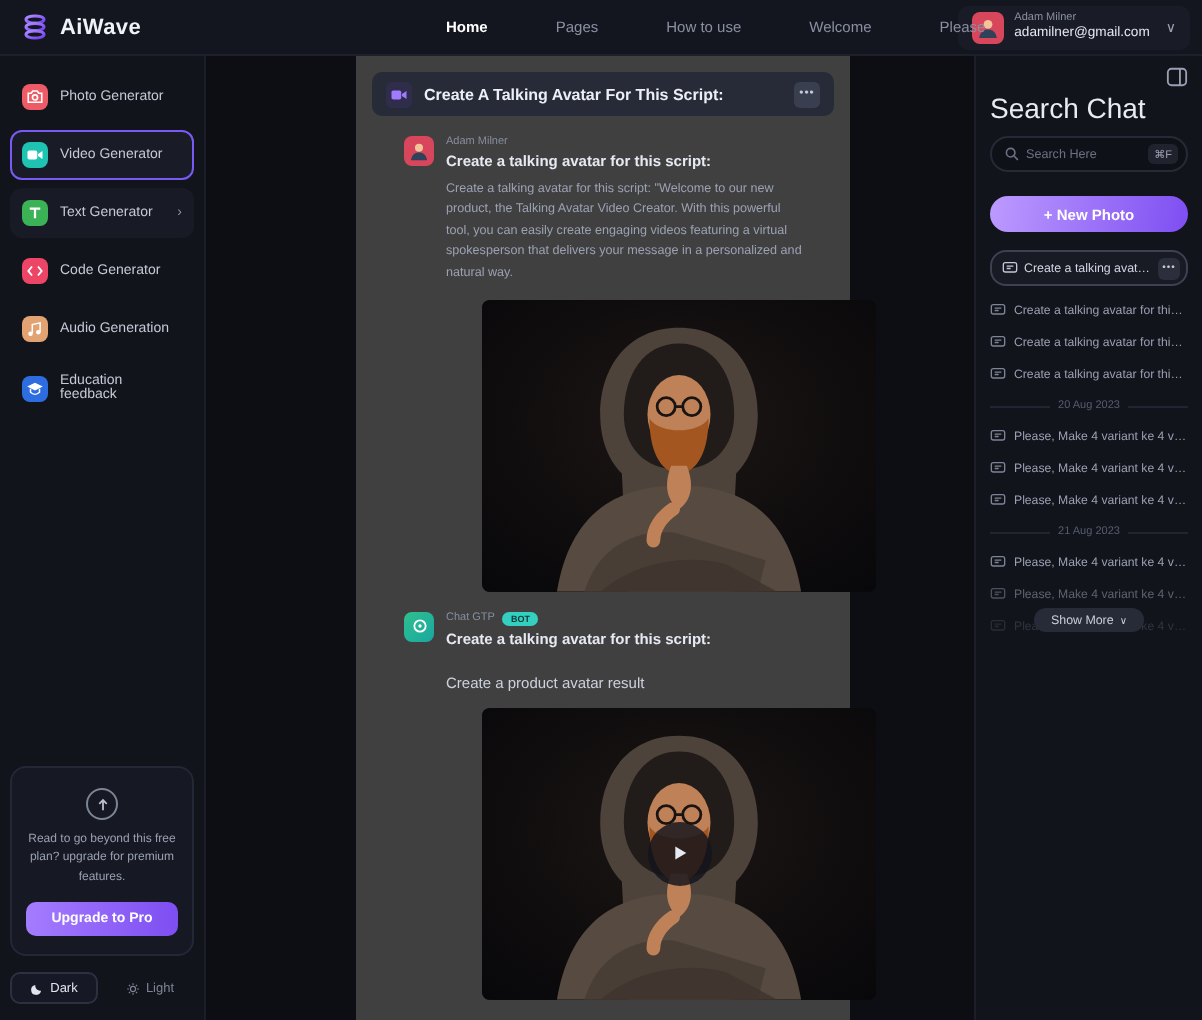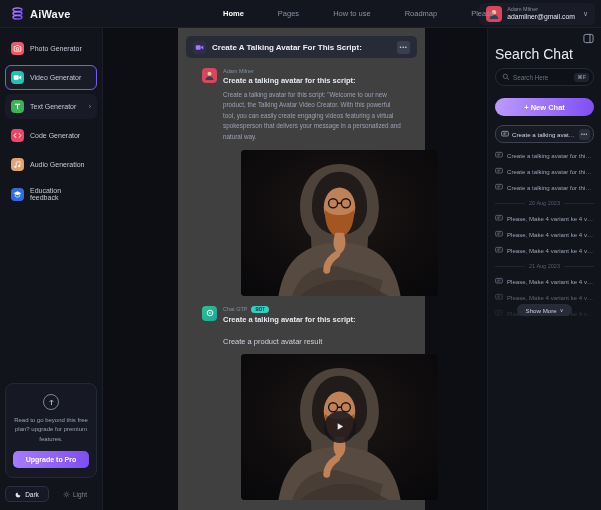--- a/index.html
+++ b/index.html
@@ -170,21 +170,21 @@
             <ellipse cx="10" cy="10" rx="6" ry="2.4"></ellipse>
           <ellipse cx="10" cy="15" rx="6" ry="2.4"></ellipse>
         </svg>
       </span>
       <span class="logo-text">AiWave</span>
     </div>
     <nav class="nav">
       <a class="active">Home</a>
       <a>Pages</a>
       <a>How to use</a>
-      <a>Roadmap</a>
+      <a>Welcome</a>
       <a>Please</a>
     </nav>
     <div class="user-chip">
       <span class="m-avatar user" style="width:16px;height:16px">
         <svg width="12" height="12" viewBox="0 0 12 12">
             <circle cx="6" cy="4.2" r="2.2" fill="#f3c39a"></circle>
         <path d="M1.6 11c.5-3 2.2-4.2 4.4-4.2S9.9 8 10.4 11z" fill="#30415a"></path>
           </svg>
       </span>
       <span class="user-meta">
@@ -364,21 +364,21 @@
       <span class="ic">
         <svg width="8" height="8" viewBox="0 0 12 12" fill="none" stroke="#6b7183" stroke-width="1.2">
           <circle cx="5" cy="5" r="3.2"></circle>
             <path d="M7.5 7.5 10.4 10.4"></path>
           </svg>
       </span>
       <input type="text" placeholder="Search Here" style="">
       <span class="kbd">⌘F</span>
     </div>
 
-    <div class="new-chat">+ New Chat</div>
+    <div class="new-chat">+ New Photo</div>
 
     <div class="active-chat">
       <span class="ic">
         <svg width="8" height="8" viewBox="0 0 12 12" fill="none" stroke="#c3c8d4" stroke-width="1">
           <rect x="1" y="2" width="10" height="7" rx="1.5"></rect>
             <path d="M3.5 4.6h5M3.5 6.4h3"></path>
           </svg>
       </span>
       <span class="txt">Create a talking avatar for this scrip</span>
       <span class="mini-dots">•••</span>

